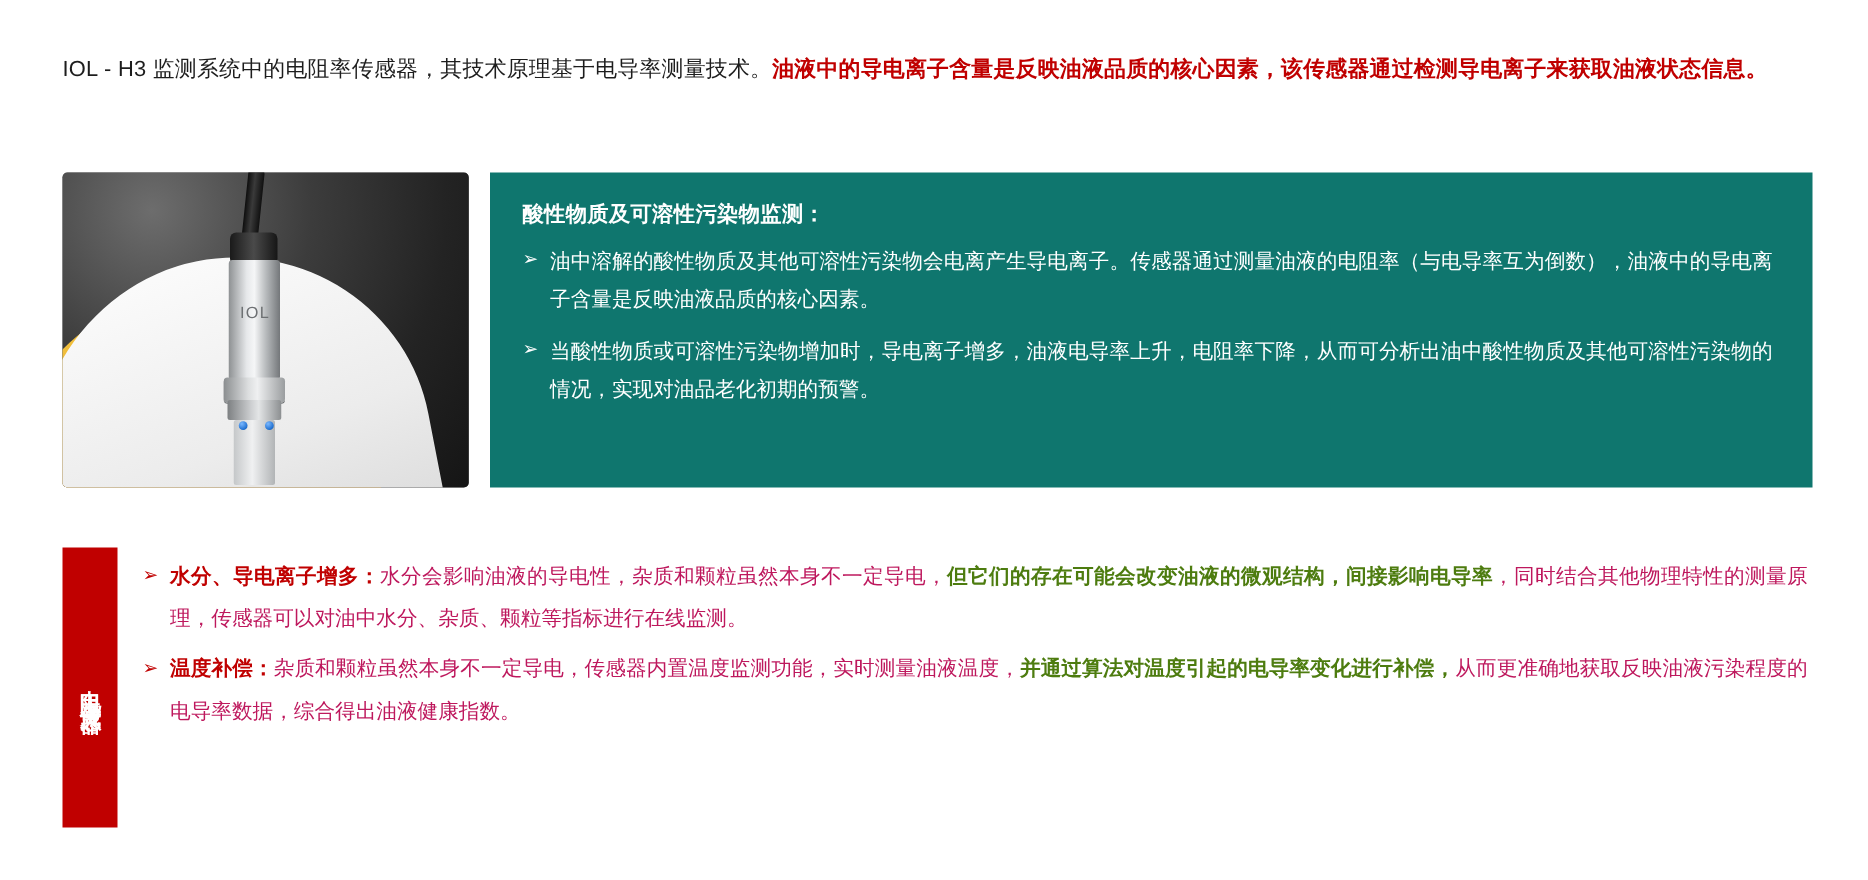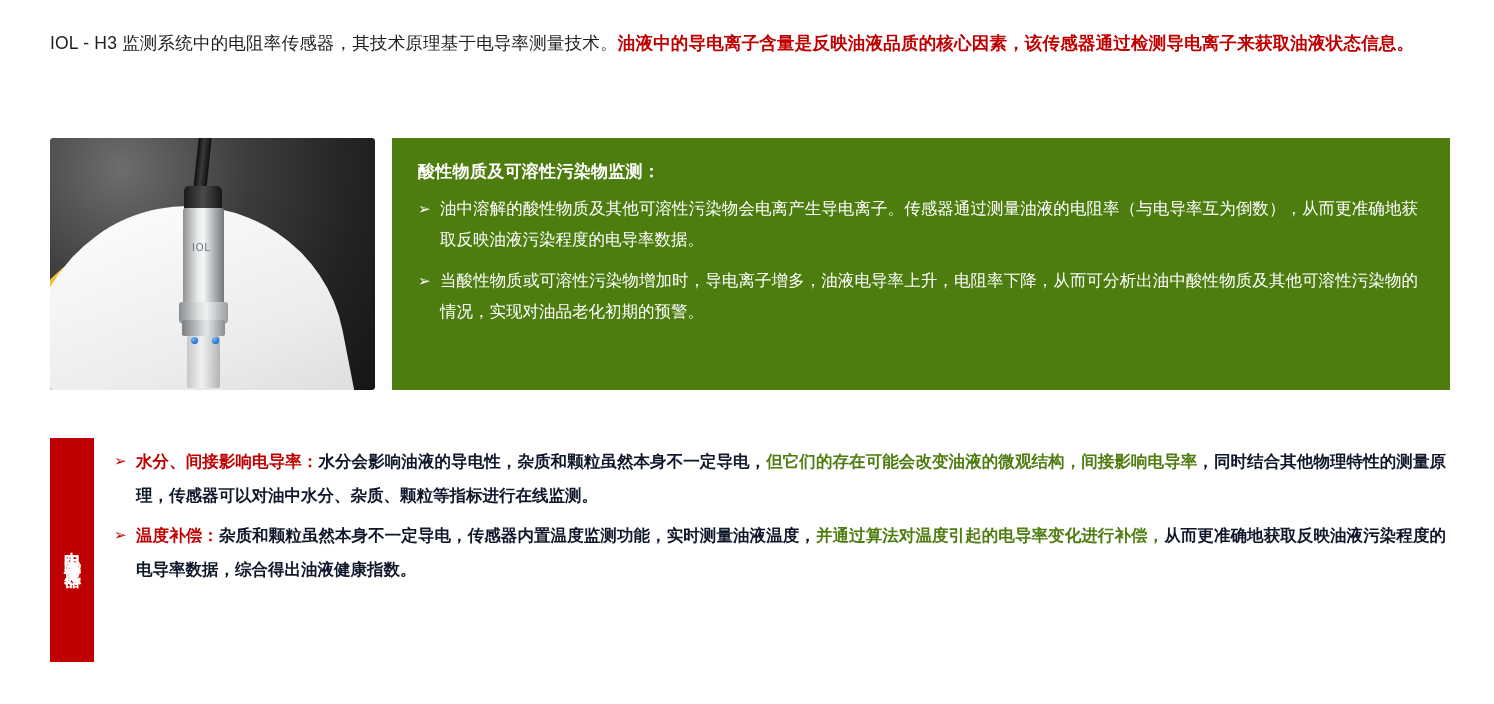--- a/index.html
+++ b/index.html
@@ -13,21 +13,21 @@
     font-family: "Liberation Sans", sans-serif;
     color: #1a1a1a;
     overflow: hidden;
     position: relative;
   }
 
   
   .intro {
     position: absolute;
     left: 50px;
-    top: 28px;
+    top: 40px;
     width: 1400px;
     font-size: 17.5px;
     line-height: 30px;
     letter-spacing: 0.2px;
   }
   .intro .plain { color: #1d1d1d; }
   .intro .highlight { color: #c00000; font-weight: bold; }
 
   
   .media-row {
@@ -98,21 +98,21 @@
     top: 70px;
     width: 41px;
     height: 96px;
     background: linear-gradient(90deg, #8e9193 0%, #e6e8ea 35%, #f5f6f7 50%, #b9bcbe 72%, #74777a 100%);
     border-radius: 3px;
   }
   .photo .sensor-label {
     position: absolute;
     left: 142px;
     top: 104px;
-    font-size: 10px;
+    font-size: 13px;
     color: #6d7073;
     letter-spacing: 1px;
     font-family: "Liberation Sans", sans-serif;
   }
   .photo .sensor-collar {
     position: absolute;
     left: 129px;
     top: 164px;
     width: 49px;
     height: 20px;
@@ -147,24 +147,25 @@
     background: linear-gradient(90deg, rgba(190,193,195,.85), rgba(240,241,242,.95) 45%, rgba(168,171,173,.85));
     border-radius: 2px;
   }
 
   .blue-panel {
     position: absolute;
     left: 342px;
     top: 0;
     width: 1058px;
     height: 252px;
-    background: #4d7c0f;
+    background: #0f766e;
     color: #ffffff;
     box-sizing: border-box;
     padding: 22px 26px 10px 26px;
+    font-family: Liberation Serif, serif;
   }
   .blue-panel .panel-title {
     font-size: 17px;
     font-weight: bold;
     margin-bottom: 10px;
     letter-spacing: 0.3px;
   }
   .bullet-line {
     display: flex;
     align-items: flex-start;
@@ -231,21 +232,21 @@
   .b-line .marker {
     flex: 0 0 auto;
     width: 22px;
     color: #c00000;
     font-size: 15px;
     line-height: 34px;
   }
   .b-line .btext { flex: 1 1 auto; text-align: justify; padding-right: 4px; }
   .r { color: #c00000; font-weight: bold; }
   .blu { color: #4d7c0f; font-weight: bold; }
-  .k { color: #0f172a; font-weight: bold; }
+  .k { color: #be185d; }
 </style>
 </head>
 <body>
 
 <div class="intro">
   <span class="plain">IOL - H3 监测系统中的电阻率传感器，其技术原理基于电导率测量技术。</span><span class="highlight">油液中的导电离子含量是反映油液品质的核心因素，该传感器通过检测导电离子来获取油液状态信息。</span>
 </div>
 
 <div class="media-row">
 
@@ -262,40 +263,40 @@
     <div class="sensor-tip"></div>
     <div class="pin p1"></div>
     <div class="pin p2"></div>
   </div>
 
   <div class="blue-panel">
     <div class="panel-title">酸性物质及可溶性污染物监测：</div>
 
     <div class="bullet-line">
       <span class="marker">➢</span>
-      <span class="btext">油中溶解的酸性物质及其他可溶性污染物会电离产生导电离子。传感器通过测量油液的电阻率（与电导率互为倒数），从而更准确地获取反映油液污染程度的电导率数据。</span>
+      <span class="btext">油中溶解的酸性物质及其他可溶性污染物会电离产生导电离子。传感器通过测量油液的电阻率（与电导率互为倒数），油液中的导电离子含量是反映油液品质的核心因素。</span>
     </div>
 
     <div class="bullet-line">
       <span class="marker">➢</span>
       <span class="btext">当酸性物质或可溶性污染物增加时，导电离子增多，油液电导率上升，电阻率下降，从而可分析出油中酸性物质及其他可溶性污染物的情况，实现对油品老化初期的预警。</span>
     </div>
   </div>
 </div>
 
 <div class="bottom-block">
   <div class="red-tab">
     <span class="vtext">电阻率传感器</span>
   </div>
 
   <div class="bottom-content">
 
     <div class="b-line">
       <span class="marker">➢</span>
-      <span class="btext"><span class="r">水分、间接影响电导率：</span><span class="k">水分会影响油液的导电性，杂质和颗粒虽然本身不一定导电，</span><span class="blu">但它们的存在可能会改变油液的微观结构，间接影响电导率</span><span class="k">，同时结合其他物理特性的测量原理，传感器可以对油中水分、杂质、颗粒等指标进行在线监测。</span></span>
+      <span class="btext"><span class="r">水分、导电离子增多：</span><span class="k">水分会影响油液的导电性，杂质和颗粒虽然本身不一定导电，</span><span class="blu">但它们的存在可能会改变油液的微观结构，间接影响电导率</span><span class="k">，同时结合其他物理特性的测量原理，传感器可以对油中水分、杂质、颗粒等指标进行在线监测。</span></span>
     </div>
 
     <div class="b-line">
       <span class="marker">➢</span>
       <span class="btext"><span class="r">温度补偿：</span><span class="k">杂质和颗粒虽然本身不一定导电，传感器内置温度监测功能，实时测量油液温度，</span><span class="blu">并通过算法对温度引起的电导率变化进行补偿，</span><span class="k">从而更准确地获取反映油液污染程度的电导率数据，综合得出油液健康指数。</span></span>
     </div>
 
   </div>
 </div>
 

